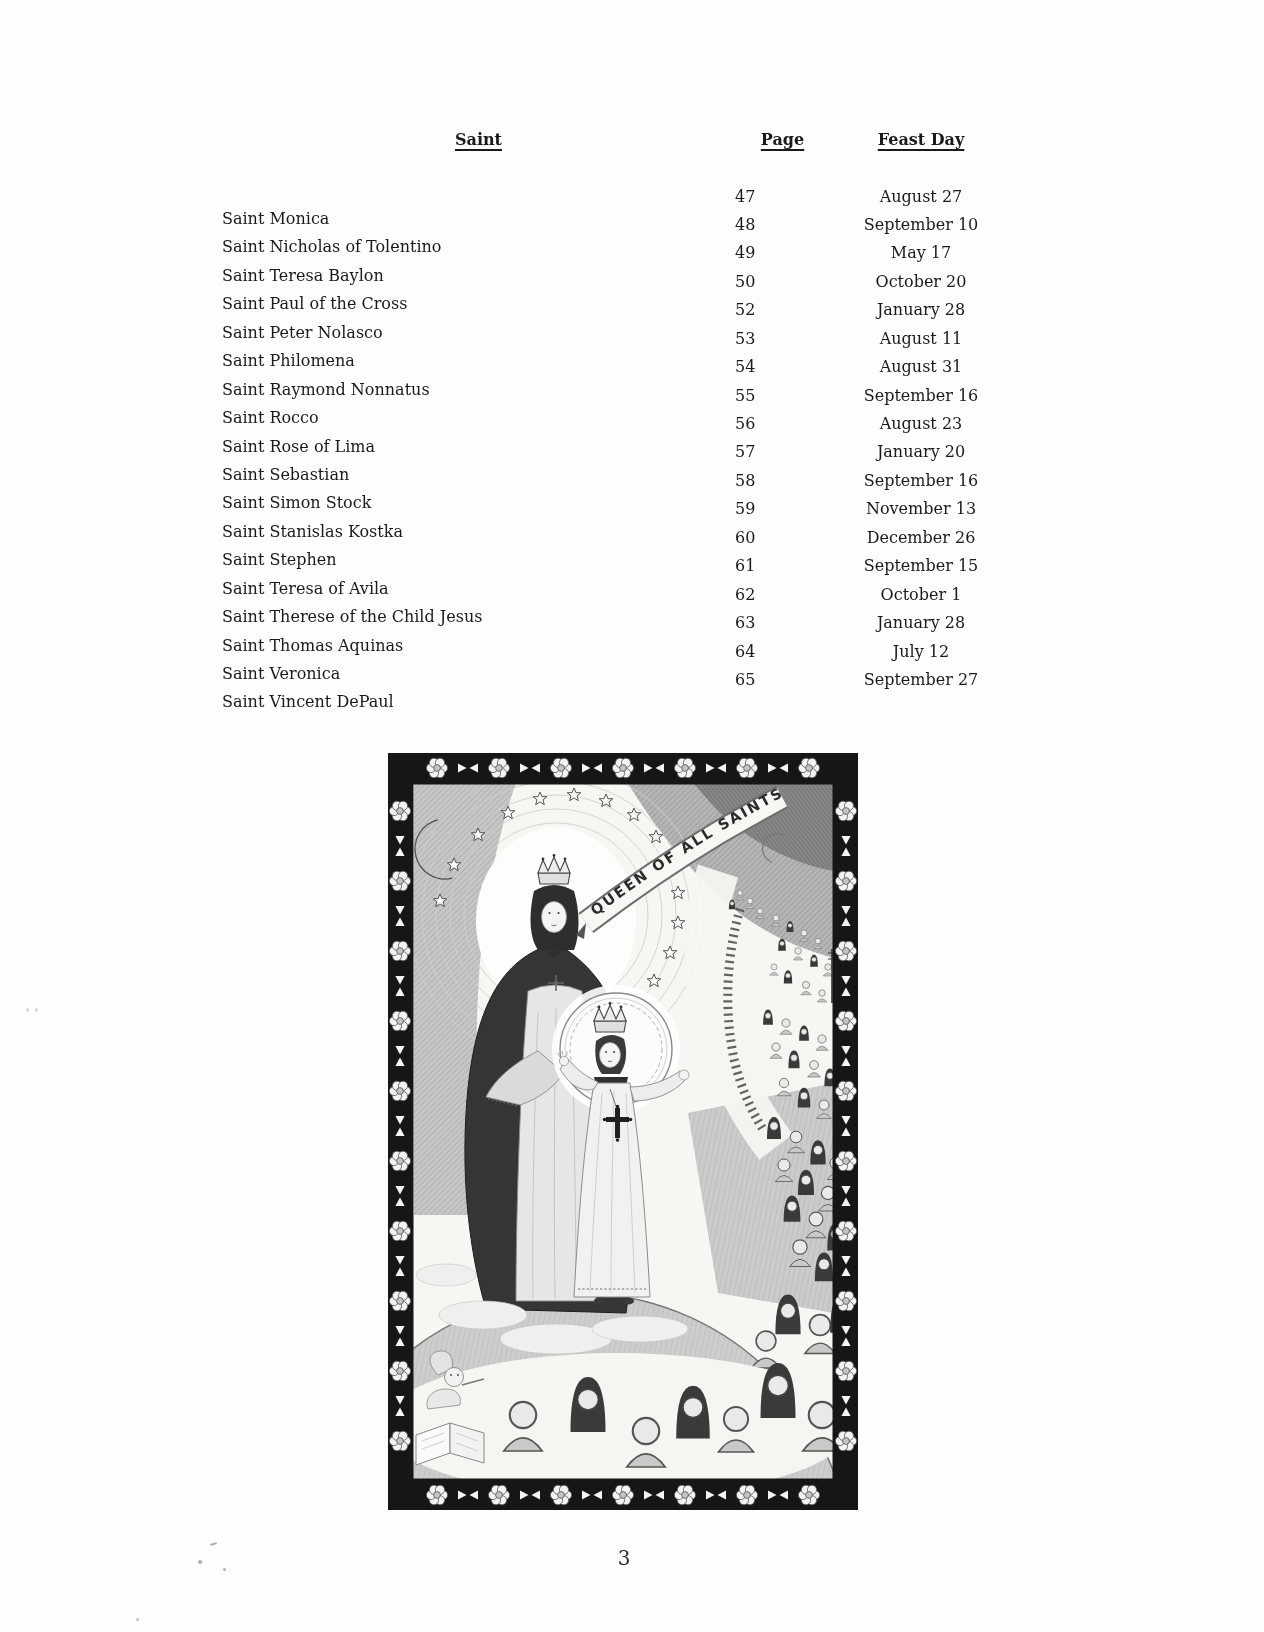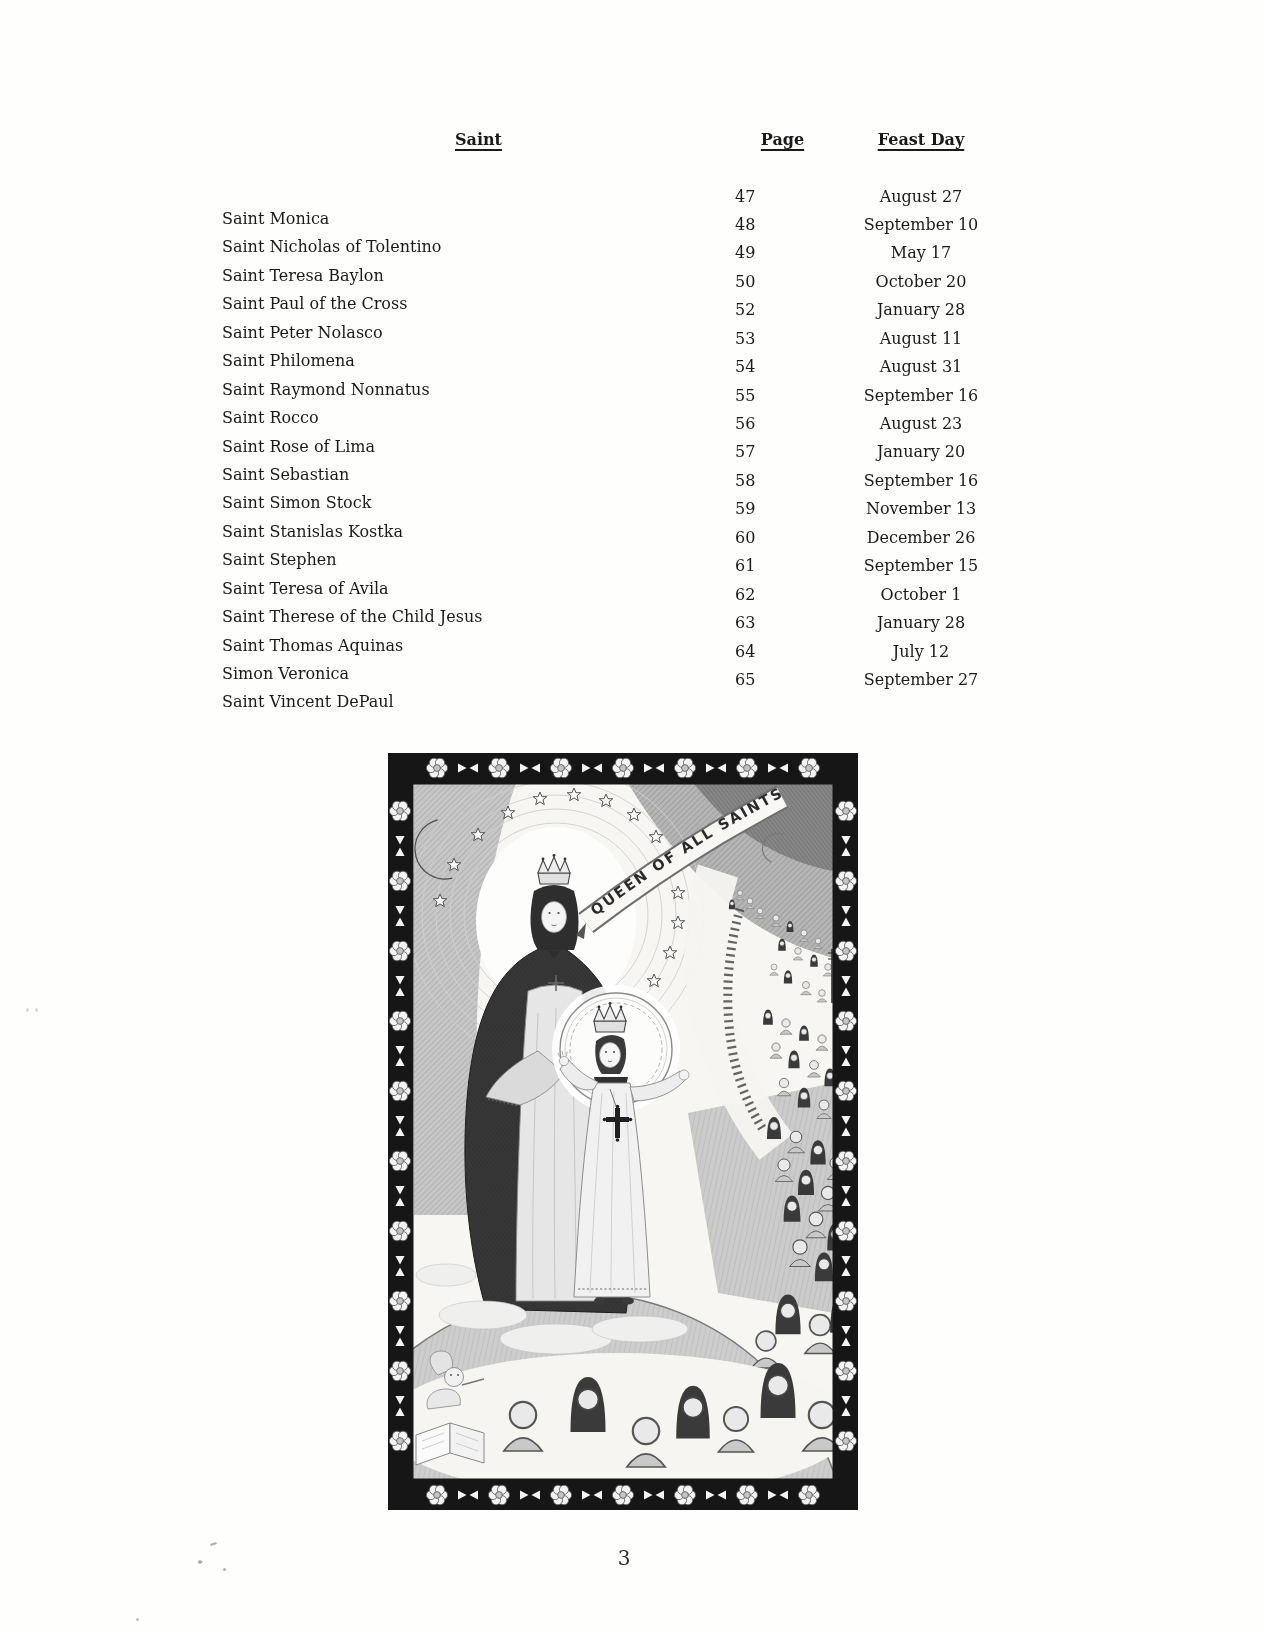--- a/index.html
+++ b/index.html
@@ -132,21 +132,21 @@
         <span class="c-saint">Saint Therese of the Child Jesus</span>
         <span class="c-page">62</span>
         <span class="c-feast">October 1</span>
       </div>
     <div class="toc-row">
         <span class="c-saint">Saint Thomas Aquinas</span>
         <span class="c-page">63</span>
         <span class="c-feast">January 28</span>
       </div>
     <div class="toc-row">
-        <span class="c-saint">Simon Veronica</span>
+        <span class="c-saint">Saint Veronica</span>
         <span class="c-page">64</span>
         <span class="c-feast">July 12</span>
       </div>
     <div class="toc-row">
         <span class="c-saint">Saint Vincent DePaul</span>
         <span class="c-page">65</span>
         <span class="c-feast">September 27</span>
       </div>
   </div>
 

